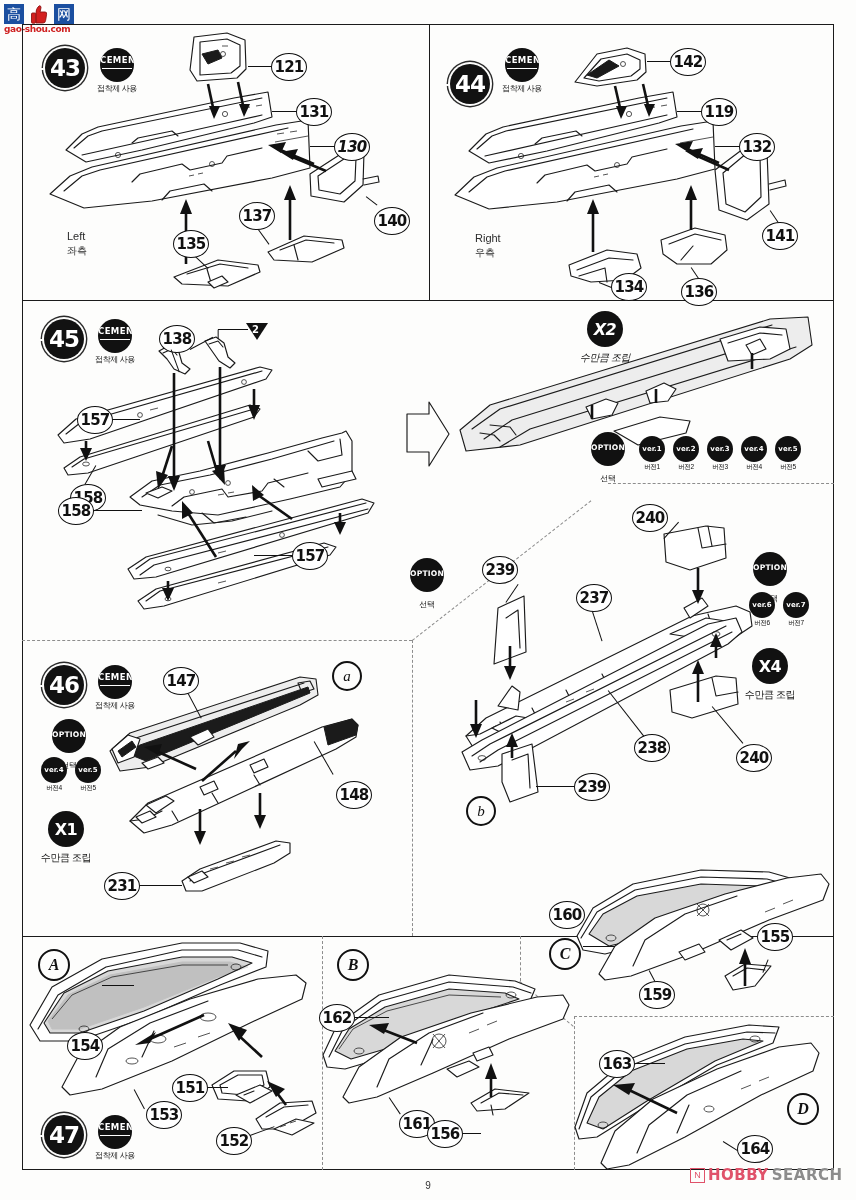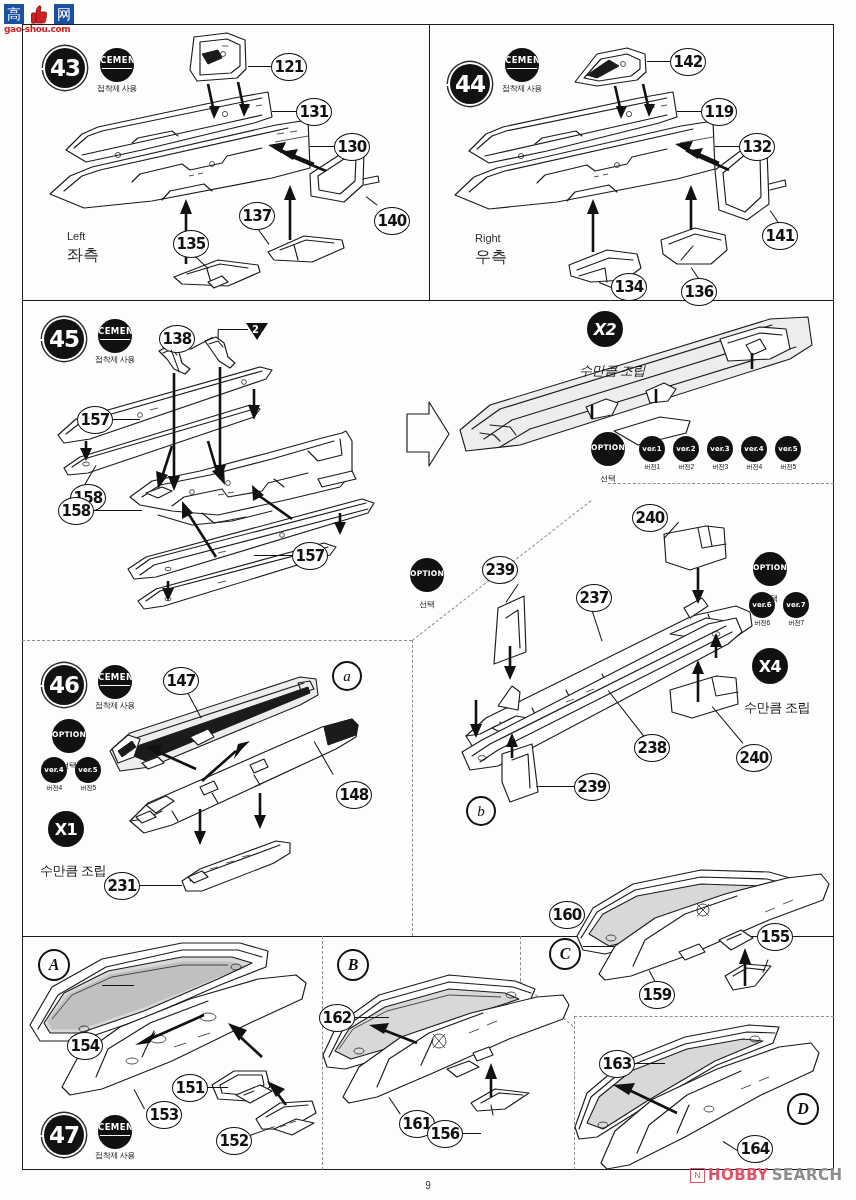--- a/index.html
+++ b/index.html
@@ -69,38 +69,38 @@
   .ver-ko{font-size:6.6px;color:#111;margin-top:1px;letter-spacing:-.4px;}
 
   .qty-badge{position:absolute;text-align:center;width:52px;}
   .qty-circle{
     width:36px;height:36px;border-radius:50%;background:#111;margin:0 auto;position:relative;
   }
   .qty-circle span{
     position:absolute;left:0;right:0;top:9px;color:#fff;font-size:16px;font-weight:bold;
     font-family:"DejaVu Sans",sans-serif;letter-spacing:-.5px;
   }
-  .qty-ko{font-size:13px;color:#111;margin-top:15px;letter-spacing:-.4px;white-space:nowrap;}
+  .qty-ko{font-size:10px;color:#111;margin-top:4px;letter-spacing:-.4px;white-space:nowrap;}
   .circ-letter{
     position:absolute;width:26px;height:26px;border-radius:50%;border:2px solid #111;
     display:flex;align-items:center;justify-content:center;font-size:15px;font-style:italic;
     color:#111;font-family:"Liberation Serif",serif;
   }
 
   
   .callout{
     position:absolute;border:1.6px solid #111;border-radius:50%;
     background:#fff;display:flex;align-items:center;justify-content:center;
     font-weight:bold;font-family:"DejaVu Sans",sans-serif;color:#111;
     width:34px;height:26px;font-size:15px;letter-spacing:-.8px;
   }
   .leader{position:absolute;background:#111;height:1.3px;transform-origin:0 50%;}
 
   .lbl{position:absolute;color:#2b2b2b;font-size:11px;line-height:1.35;}
-  .lbl .ko{font-size:16px;}
+  .lbl .ko{font-size:10px;}
 
   .tri-marker{
     position:absolute;width:0;height:0;border-left:11px solid transparent;
     border-right:11px solid transparent;border-top:17px solid #111;
   }
   .tri-marker i{
     position:absolute;left:-5px;top:-16px;color:#fff;font-style:normal;font-weight:bold;
     font-size:10px;font-family:"DejaVu Sans",sans-serif;
   }
 
@@ -254,21 +254,21 @@
       </svg>
     </div>
 
     <div class="leader" style="left:226px;top:42px;width:26px;"></div>
     <div class="callout" style="left:249px;top:29px;">121</div>
 
     <div class="leader" style="left:250px;top:87px;width:26px;"></div>
     <div class="callout" style="left:274px;top:74px;">131</div>
 
     <div class="leader" style="left:288px;top:122px;width:26px;"></div>
-    <div class="callout" style="left:312px;top:109px;">130</div>
+    <div class="callout" style="left:312px;top:109px;font-style:italic;">130</div>
 
     <div class="leader" style="left:344px;top:172px;width:14px;transform:rotate(38deg);"></div>
     <div class="callout" style="left:352px;top:183px;">140</div>
 
     <div class="leader" style="left:234px;top:202px;width:22px;transform:rotate(54deg);"></div>
     <div class="callout" style="left:217px;top:178px;">137</div>
 
     <div class="leader" style="left:170px;top:229px;width:22px;transform:rotate(43deg);"></div>
     <div class="callout" style="left:151px;top:206px;">135</div>
   </div>

